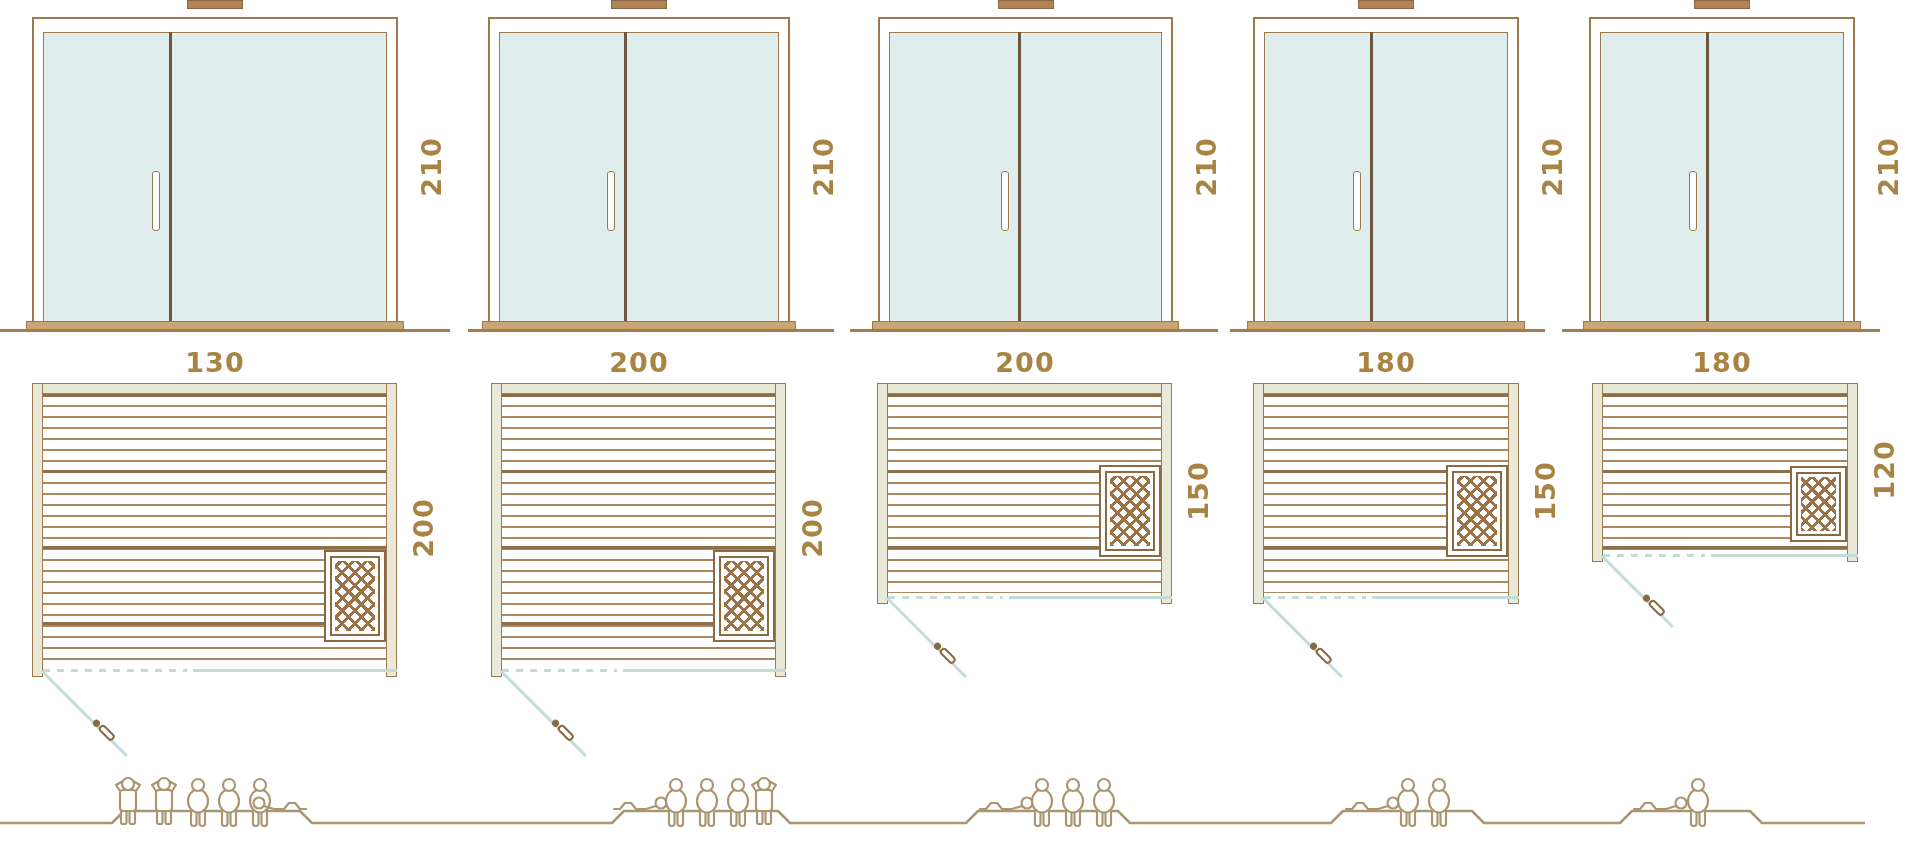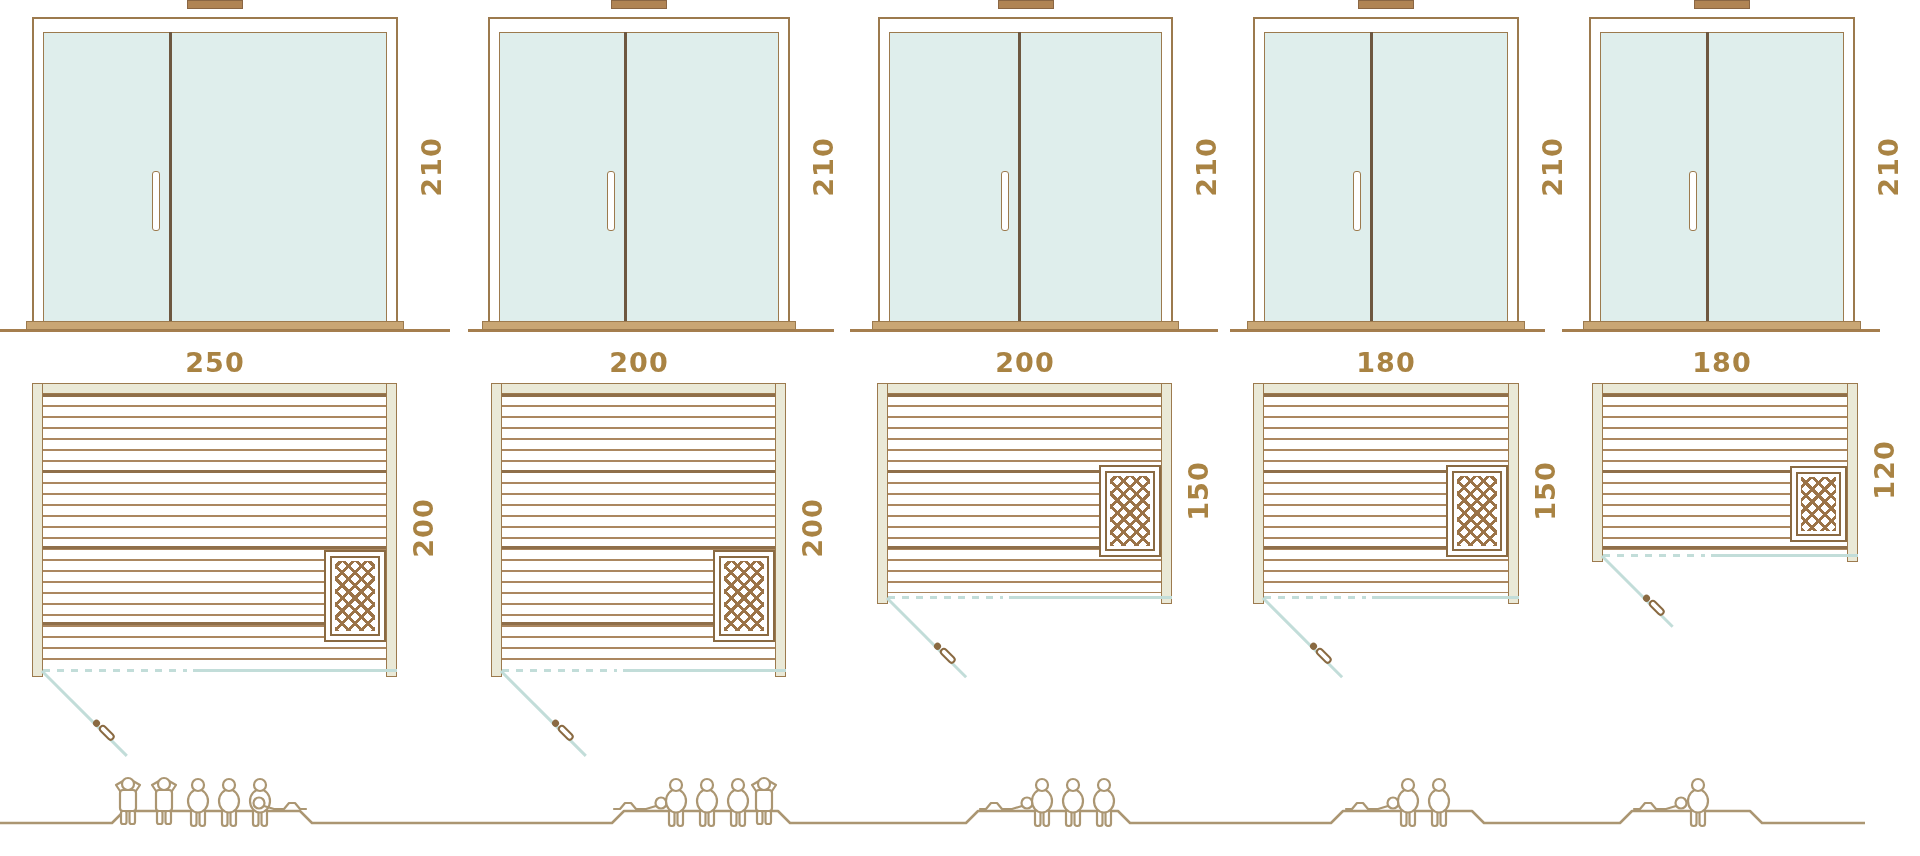--- a/index.html
+++ b/index.html
@@ -16,21 +16,21 @@
 <div id="stage">
     <div class="abs" style="left: 0px; top: 329px; width: 450px; height: 2.5px; background: rgb(165, 126, 78);"></div>
     <div class="abs" style="left: 187px; top: 0px; width: 56px; height: 9px; background: rgb(176, 132, 84); border: 1.5px solid rgb(138, 102, 68);"></div>
     <div class="abs" style="left: 32px; top: 17px; width: 366px; height: 313px; background: rgb(255, 255, 255); border: 2px solid rgb(156, 122, 78);"></div>
     <div class="abs" style="left: 43px; top: 32px; width: 127px; height: 290px; background: rgb(223, 238, 236); border: 1.5px solid rgb(156, 122, 78);"></div>
     <div class="abs" style="left: 170px; top: 32px; width: 217px; height: 290px; background: rgb(223, 238, 236); border: 1.5px solid rgb(156, 122, 78);"></div>
     <div class="abs" style="left: 169px; top: 32px; width: 2.5px; height: 290px; background: rgb(109, 87, 64);"></div>
     <div class="abs" style="left: 152px; top: 171px; width: 8px; height: 60px; background: rgb(255, 255, 255); border: 1.5px solid rgb(156, 122, 78); border-radius: 3px;"></div>
     <div class="abs" style="left: 26px; top: 321px; width: 378px; height: 9px; background: rgb(201, 166, 116); border: 1.5px solid rgb(156, 122, 78);"></div>
     <div class="abs dim-label rot" style="left: 392px; top: 154px; width: 80px; height: 26px;">210</div>
-    <div class="abs dim-label" style="left: 155px; top: 350px; width: 120px; height: 26px;">250</div>
+    <div class="abs dim-label" style="left: 155px; top: 350px; width: 120px; height: 26px;">130</div>
     <div class="abs" style="left: 32px; top: 383px; width: 365px; height: 11px; background: rgb(234, 233, 215); border: 1.5px solid rgb(156, 122, 78);"></div>
     <div class="abs" style="left: 32px; top: 383px; width: 11px; height: 294px; background: rgb(234, 233, 215); border: 1.5px solid rgb(156, 122, 78);"></div>
     <div class="abs" style="left: 386px; top: 383px; width: 11px; height: 294px; background: rgb(234, 233, 215); border: 1.5px solid rgb(156, 122, 78);"></div>
     <div class="abs" style="left: 43px; top: 394px; width: 343px; height: 272px; background: repeating-linear-gradient(rgb(143, 111, 74) 0px, rgb(143, 111, 74) 3px, transparent 3px, transparent 76px), repeating-linear-gradient(rgb(171, 135, 96) 0px, rgb(171, 135, 96) 2px, transparent 2px, transparent 11px) rgb(255, 255, 255);"></div>
     <div class="abs" style="left: 324px; top: 550px; width: 62px; height: 92px; background: rgb(255, 255, 255); border: 2px solid rgb(138, 106, 66);"></div>
     <div class="abs" style="left: 330px; top: 556px; width: 50px; height: 80px; background: rgb(255, 255, 255); border: 2px solid rgb(138, 106, 66);"></div>
     <div class="abs" style="left: 335px; top: 561px; width: 40px; height: 70px; background-image: repeating-linear-gradient(45deg, rgb(155, 115, 71) 0px, rgb(155, 115, 71) 3px, transparent 3px, transparent 9px), repeating-linear-gradient(-45deg, rgb(155, 115, 71) 0px, rgb(155, 115, 71) 3px, transparent 3px, transparent 9px);"></div>
     <div class="abs" style="left: 43px; top: 669px; width: 144px; height: 3px; background-image: repeating-linear-gradient(90deg, rgb(194, 221, 217) 0px, rgb(194, 221, 217) 7px, transparent 7px, transparent 14px);"></div>
     <div class="abs" style="left: 193px; top: 669px; width: 204px; height: 2.5px; background: rgb(194, 221, 217);"></div>
     <div class="abs" style="left: 43px; top: 670px; width: 120px; height: 2.5px; background: rgb(194, 221, 217); transform: rotate(45deg); transform-origin: 0px 0px;"></div>

